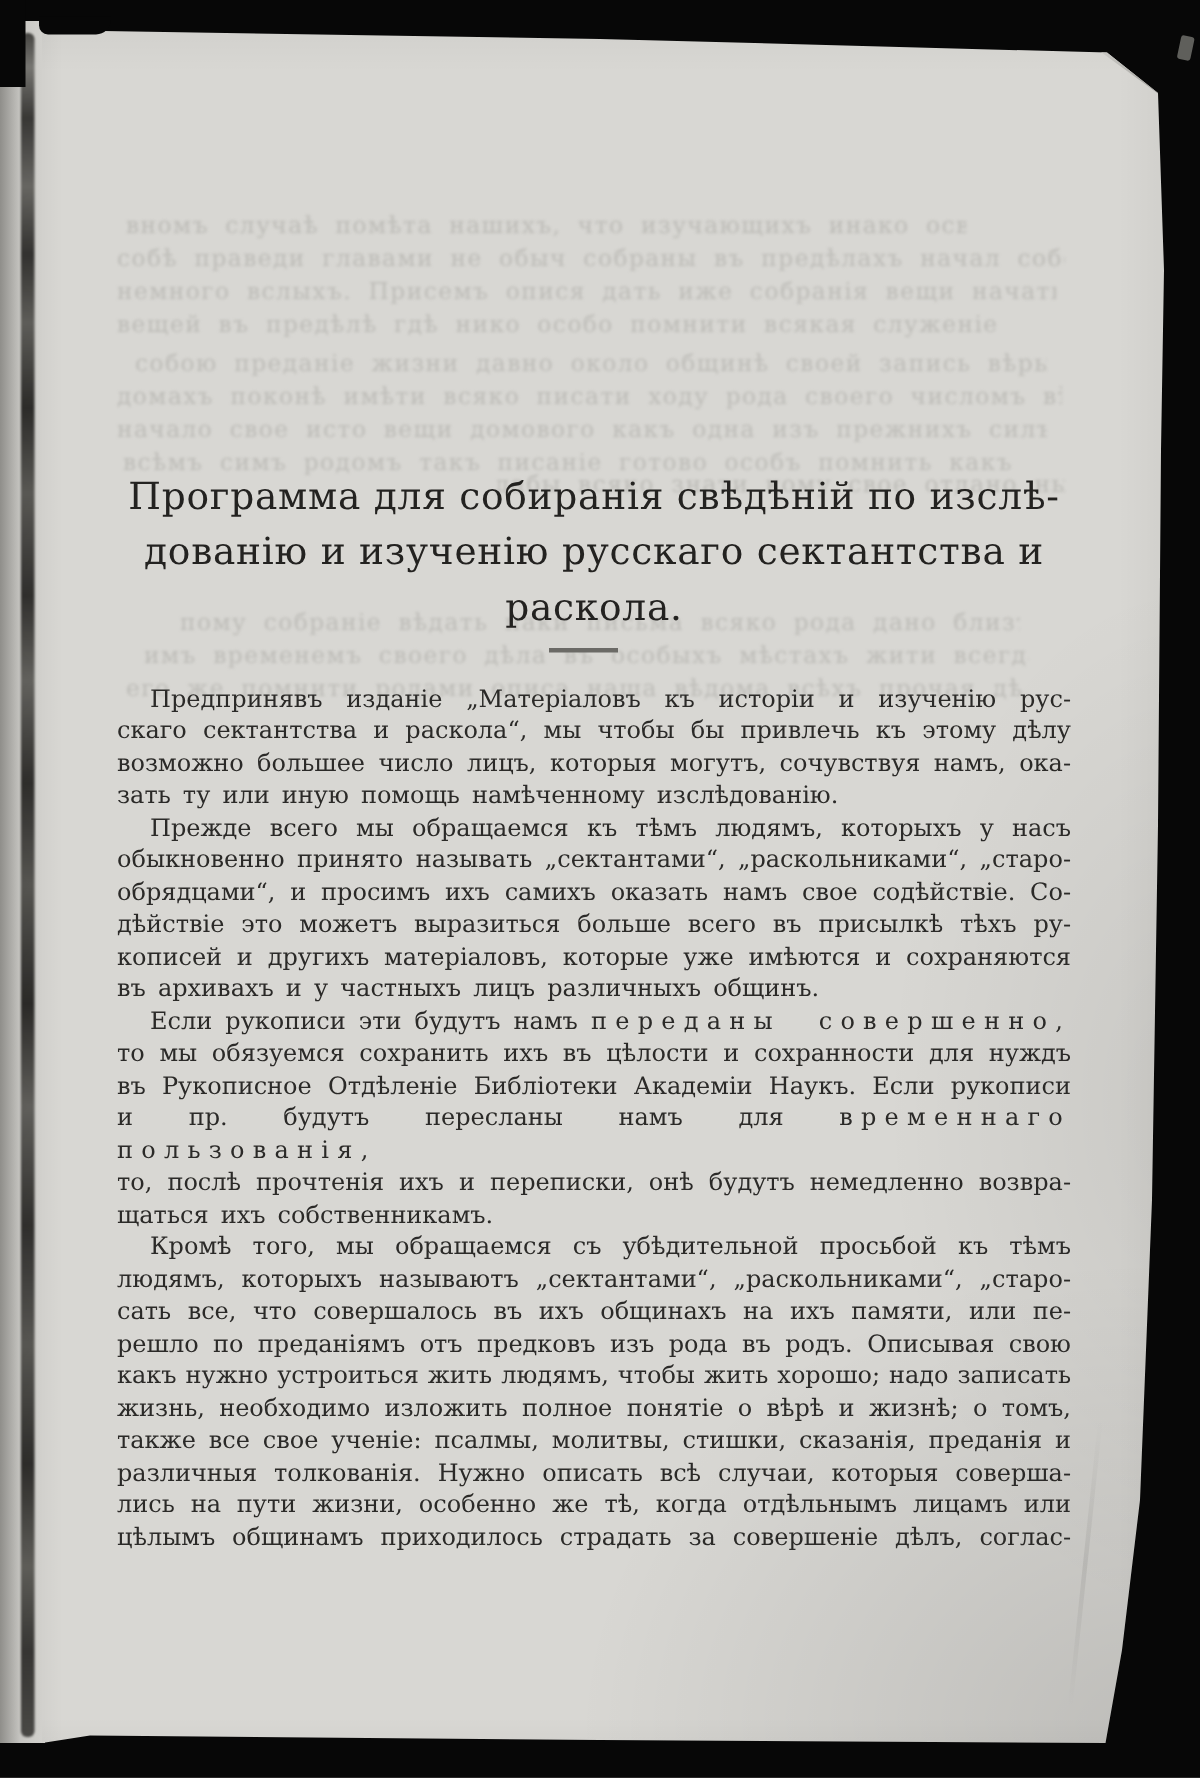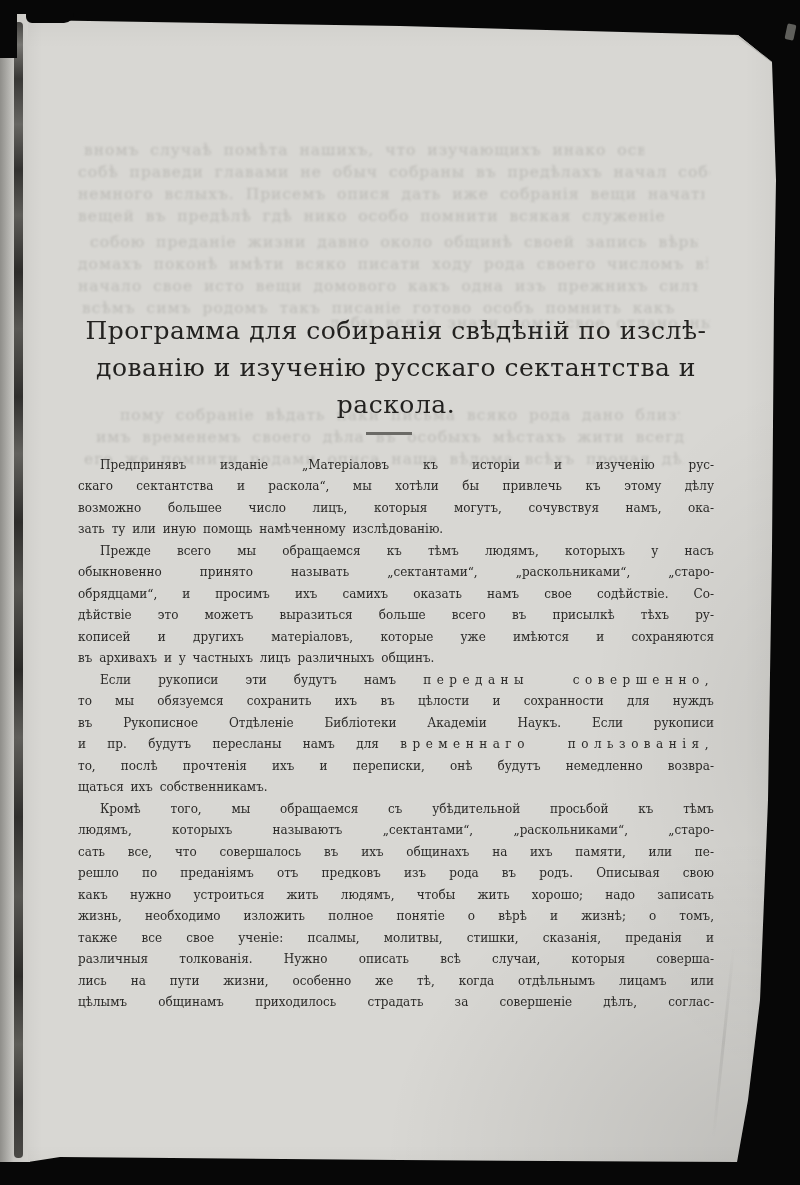--- a/index.html
+++ b/index.html
@@ -64,21 +64,21 @@
   .edgemark { position:absolute; left:786px; top:24px; width:9px; height:16px;
               background:#6f6e6a; border-radius:2px; transform:rotate(12deg); opacity:.85; }
   
   .content { position:absolute; left:78px; top:312px; width:636px; color:#2b2a28; }
   .title {
     margin:0; font-weight:normal; font-size:25px; line-height:37px;
     text-align:center; letter-spacing:0.5px; color:#232220;
   }
   .divider { width:46px; height:2.5px; background:#6b6a66; margin:9px auto 0;
              margin-left:288px; }
-  .bodytext { margin-top:20px; font-size:12px; line-height:21.5px; color:#2b2a28; }
+  .bodytext { margin-top:20px; font-size:16px; line-height:21.5px; color:#2b2a28; }
   .tl { text-align:justify; text-align-last:justify; }
   .tl.first { padding-left:22px; }
   .tl.last  { text-align-last:left; word-spacing:3px; }
   .tracked  { letter-spacing:5.5px; word-spacing:11px; }
 </style>
 </head>
 <body>
 
 <div class="scan">
   <div class="underpage"></div>
@@ -104,21 +104,21 @@
     <div class="content">
       <h1 class="title" id="title">
           <div>Программа для собиранія свѣдѣній по изслѣ-</div>
           <div>дованію и изученію русскаго сектантства и</div>
           <div>раскола.</div>
         </h1>
       <div class="divider"></div>
       <div class="bodytext" id="bodytext">
           <div class="para">
             <div class="tl first"><span>Предпринявъ изданіе „Матеріаловъ къ исторіи и изученію рус-</span></div>
-            <div class="tl"><span>скаго сектантства и раскола“, мы хотѣли бы привлечь къ этому дѣлу</span></div>
+            <div class="tl"><span>скаго сектантства и раскола“, мы чтобы бы привлечь къ этому дѣлу</span></div>
             <div class="tl"><span>возможно большее число лицъ, которыя могутъ, сочувствуя намъ, ока-</span></div>
             <div class="tl last"><span>зать ту или иную помощь намѣченному изслѣдованію.</span></div>
           </div>
           <div class="para">
             <div class="tl first"><span>Прежде всего мы обращаемся къ тѣмъ людямъ, которыхъ у насъ</span></div>
             <div class="tl"><span>обыкновенно принято называть „сектантами“, „раскольниками“, „старо-</span></div>
             <div class="tl"><span>обрядцами“, и просимъ ихъ самихъ оказать намъ свое содѣйствіе. Со-</span></div>
             <div class="tl"><span>дѣйствіе это можетъ выразиться больше всего въ присылкѣ тѣхъ ру-</span></div>
             <div class="tl"><span>кописей и другихъ матеріаловъ, которые уже имѣются и сохраняются</span></div>
             <div class="tl last"><span>въ архивахъ и у частныхъ лицъ различныхъ общинъ.</span></div>

